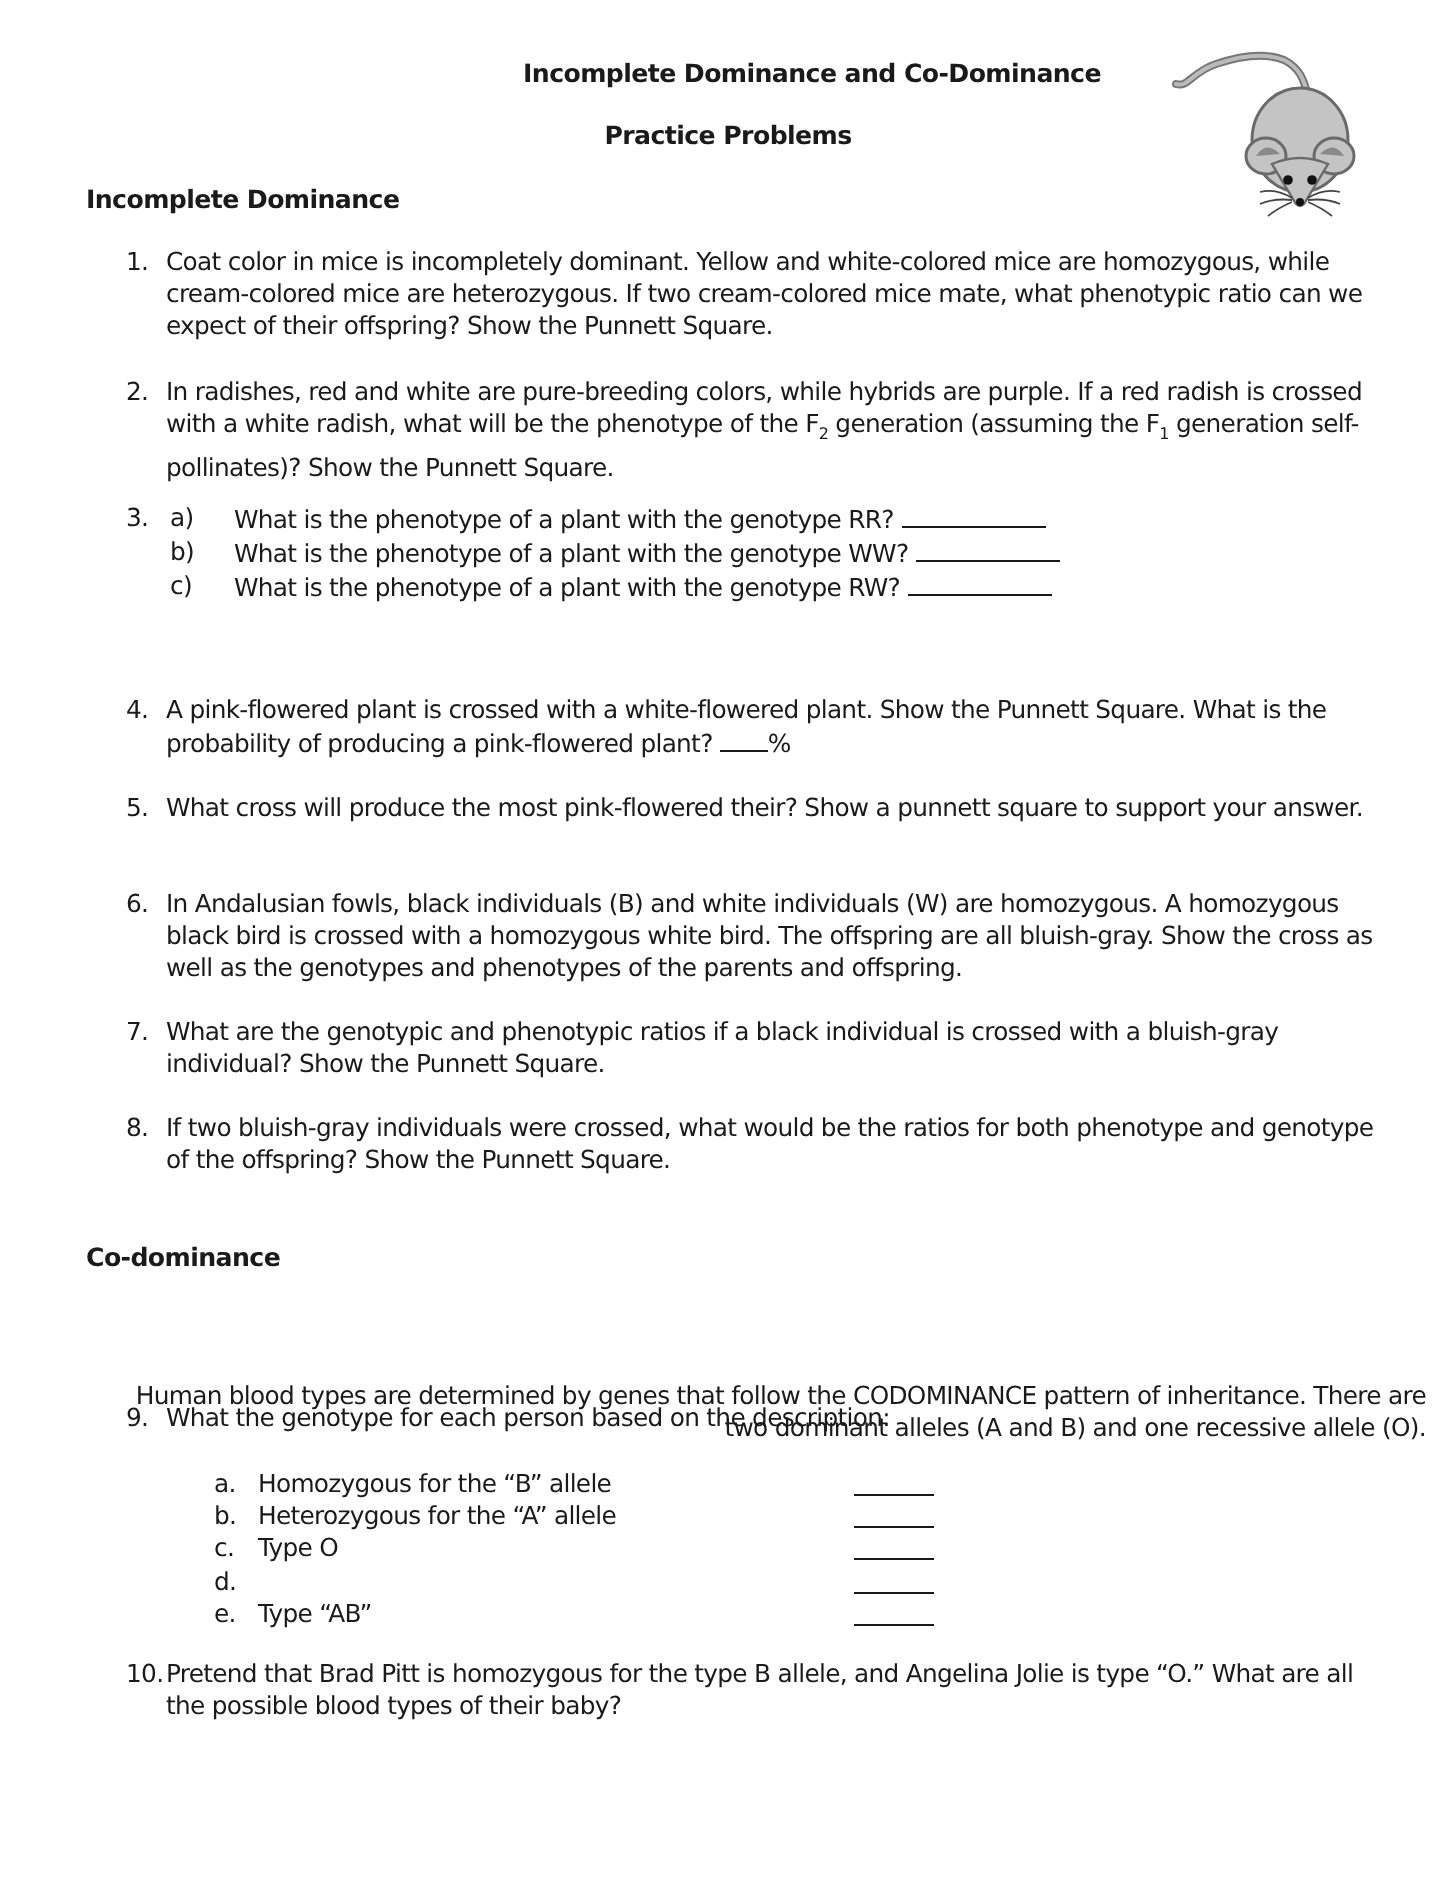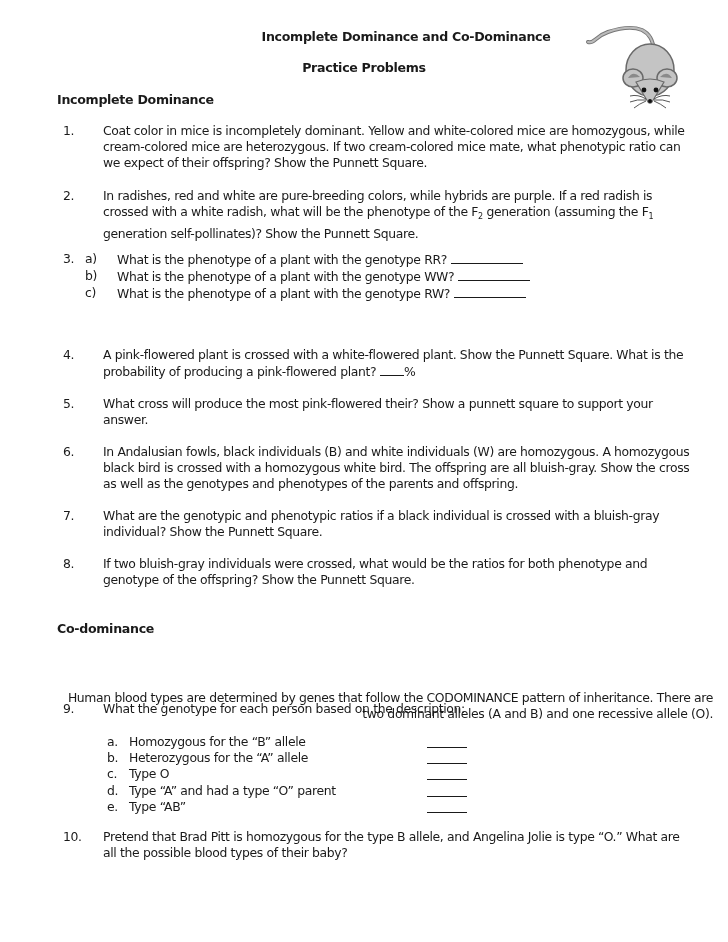--- a/index.html
+++ b/index.html
@@ -6,28 +6,28 @@
   body {
     width: 728px; height: 942px; position: relative; overflow: hidden;
     font-family: "DejaVu Sans", sans-serif; color: #1a1a1a;
     font-size: 12.4px; letter-spacing: -0.35px;
   }
   .title {
     position: absolute; left: 0; width: 728px; text-align: center;
     font-weight: bold; font-size: 12.6px; letter-spacing: -0.3px;
   }
   .section-heading {
-    position: absolute; left: 43px; font-weight: bold; font-size: 12.6px; letter-spacing: -0.3px; margin-left: 14px;
+    position: absolute; left: 43px; font-weight: bold; font-size: 12.6px; letter-spacing: -0.3px;
   }
   .mouse { position: absolute; left: 580px; top: 22px; width: 105px; height: 88px; }
   .q {
     position: absolute; left: 63px; width: 630px; line-height: 16.2px;
   }
   .q .num { position: absolute; left: 0; top: 0; }
-  .q .body { margin-left: 40px; }
+  .q .body { margin-left: 20px; }
   .q .sub { position: relative; margin-left: 22px; }
   .q .sub .letter { position: absolute; left: 0; }
   .q .sub .subtext { margin-left: 32px; }
   .blank { display: inline-block; border-bottom: 1px solid #1a1a1a; height: 12px; vertical-align: baseline; }
   .para { position: absolute; left: 43px; width: 670px; line-height: 16.2px; }
   .list9 { position: absolute; left: 107px; width: 370px; line-height: 16.2px; }
   .list9 .row { position: relative; height: 16.2px; }
   .list9 .letter { position: absolute; left: 0; }
   .list9 .txt { position: absolute; left: 22px; }
   .list9 .blank9 { position: absolute; left: 320px; width: 40px; top: 13px; border-bottom: 1px solid #1a1a1a; }
@@ -124,21 +124,20 @@
       <span class="txt">Heterozygous for the “A” allele</span>
       <span class="blank9"></span>
     </div>
   <div class="row">
       <span class="letter">c.</span>
       <span class="txt">Type O</span>
       <span class="blank9"></span>
     </div>
   <div class="row">
       <span class="letter">d.</span>
-      <span class="txt">Type “A” and had a type “O” parent</span>
       <span class="blank9"></span>
     </div>
   <div class="row">
       <span class="letter">e.</span>
       <span class="txt">Type “AB”</span>
       <span class="blank9"></span>
     </div>
 </div>
 
 <div class="q" style="top:829px;">

